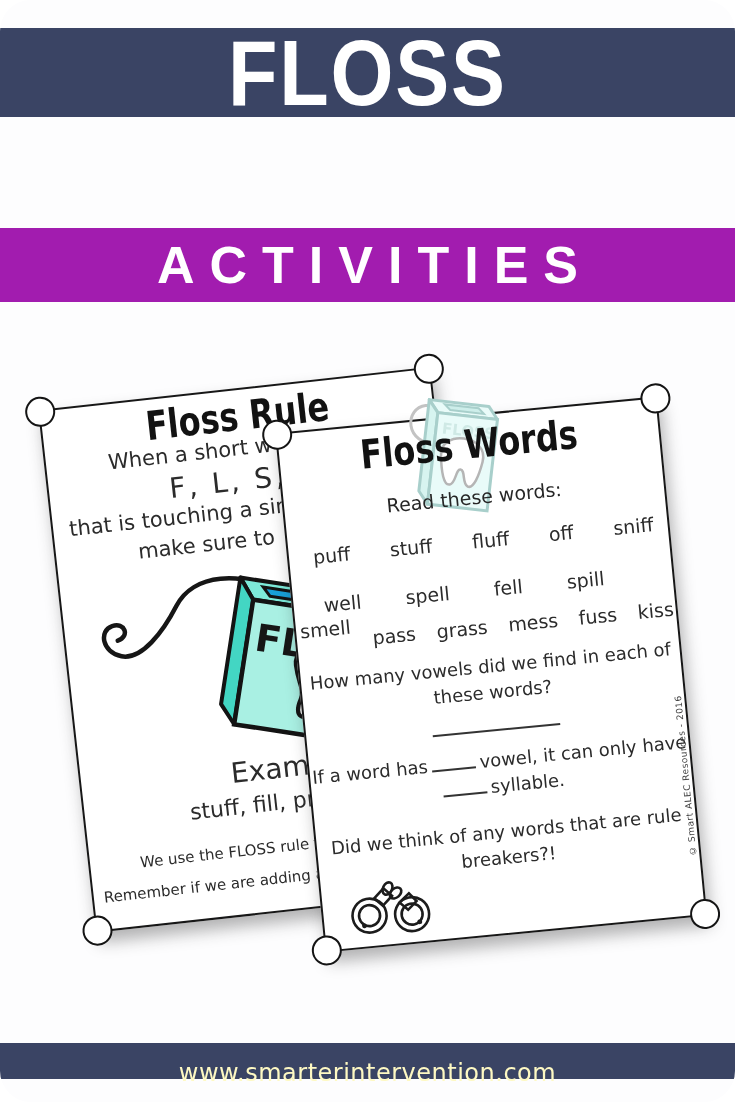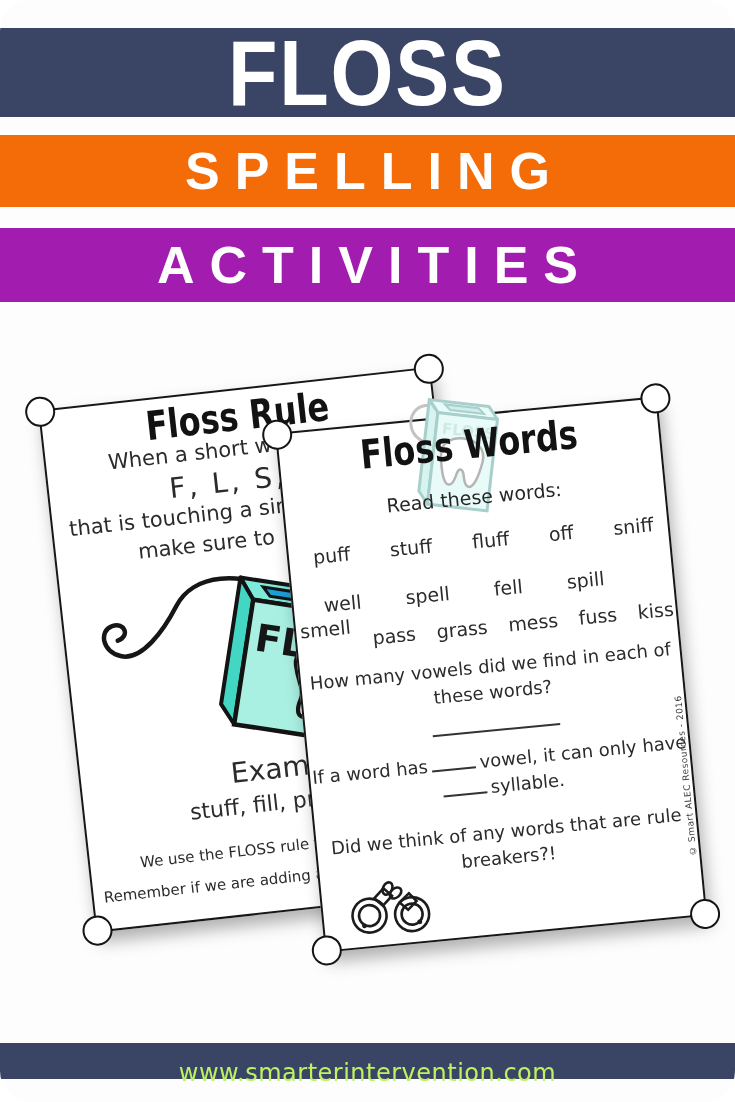--- a/index.html
+++ b/index.html
@@ -20,21 +20,21 @@
   }
   .sub-text{
     font-family:"Liberation Sans", sans-serif; font-weight:bold;
     font-size:52px; letter-spacing:15px; line-height:1; text-indent:15px;
   }
   
   .footer-bar{
     position:absolute; left:0; right:0; top:1043px; height:36px;
     background:#3a4464; display:flex; align-items:center; justify-content:center;
   }
-  .footer-url{color:#bef264; font-size:24px; letter-spacing:0.5px;margin-top:24px;}
+  .footer-url{color:#fef9c3; font-size:24px; letter-spacing:0.5px;margin-top:24px;}
   
   .page{
     position:absolute; background:#fff; border:2px solid #171717;
     box-shadow:3px 10px 16px rgba(40,40,40,0.35);
   }
   #left-page{
     left:38px; top:410px; width:391px; height:522px;
     transform:rotate(-6.3deg); transform-origin:top left; z-index:2;
   }
   #right-page{
@@ -88,23 +88,20 @@
   }
 </style>
 </head>
 <body>
 
 <div id="poster">
 
   <div class="band band-navy">
     <span class="floss-text">FLOSS</span>
   </div>
-  <div class="band band-orange">
-    <span class="sub-text">SPELLING</span>
-  </div>
   <div class="band band-teal">
     <span class="sub-text">ACTIVITIES</span>
   </div>
 
   <div class="page" id="left-page">
     <div class="corner tl"></div>
     <div class="corner tr"></div>
     <div class="corner bl"></div>
     <div class="corner br"></div>
 

